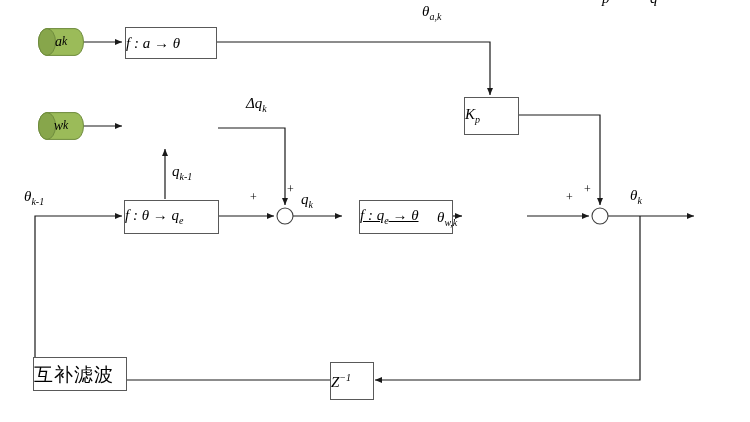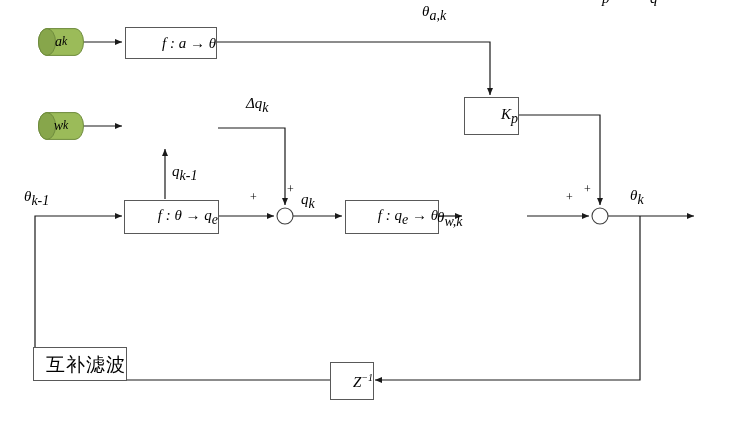--- a/index.html
+++ b/index.html
@@ -1,29 +1,29 @@
 <!DOCTYPE html>
 <html><head>
 <meta charset="utf-8">
 <style>
   html,body{margin:0;padding:0;background:#fff;}
   .stage{position:relative;width:750px;height:422px;background:#ffffff;overflow:hidden;
          font-family:"Liberation Serif","DejaVu Serif",serif;color:#000;}
   svg.wires{position:absolute;left:0;top:0;}
   .box{position:absolute;background:#fff;border:1px solid #595959;display:flex;
-       align-items:center;justify-content:flex-end;font-style:italic;font-size:15px;
+       align-items:center;justify-content:flex-start;font-style:italic;font-size:15px;
        white-space:pre;line-height:1;}
-  .box sub,.lbl sub{font-size:14px;font-style:italic;}
+  .box sub,.lbl sub{font-size:10px;font-style:italic;}
   .box sup{font-size:10px;}
   .lbl{position:absolute;font-style:italic;font-size:15px;line-height:1;white-space:pre;}
   .plus{position:absolute;font-style:normal;font-size:12px;line-height:1;}
   .src{position:absolute;width:46px;height:28px;}
   .src .txt{position:absolute;inset:0;display:flex;align-items:center;justify-content:center;
             font-style:italic;font-size:14px;line-height:1;}
-  .filter-box{font-style:normal;font-size:19px;letter-spacing:1px;}
+  .filter-box{font-style:normal;font-size:19px;letter-spacing:1px;margin-top:10px;}
   .artifact{position:absolute;font-style:italic;font-size:15px;line-height:1;}
 </style>
 </head>
 <body>
 
 <div class="stage">
 
   <svg class="wires" width="750" height="422" viewBox="0 0 750 422">
     <defs>
       <marker id="arrow" viewBox="0 0 8 8" refX="7" refY="3" markerWidth="8" markerHeight="8" orient="auto" markerUnits="userSpaceOnUse">
@@ -73,21 +73,21 @@
 
   <div class="box" style="left:125px;top:27px;width:90px;height:30px;">
     <span>f : a → θ</span>
   </div>
 
 
   <div class="box" style="left:124px;top:200px;width:93px;height:32px;">
     <span><span>f : θ → q</span><sub>e</sub></span>
   </div>
 
-  <div class="box" style="left:345px;top:200px;width:92px;height:32px;">
+  <div class="box" style="left:359px;top:200px;width:92px;height:32px;text-decoration:underline;">
     <span><span>f : q</span><sub>e</sub><span> → θ</span></span>
   </div>
 
   <div class="box" style="left:464px;top:97px;width:53px;height:36px;">
     <span><span>K</span><sub>p</sub></span>
   </div>
 
 
   <div class="box" style="left:330px;top:362px;width:42px;height:36px;">
     <span><span>Z</span><sup>−1</sup></span>

